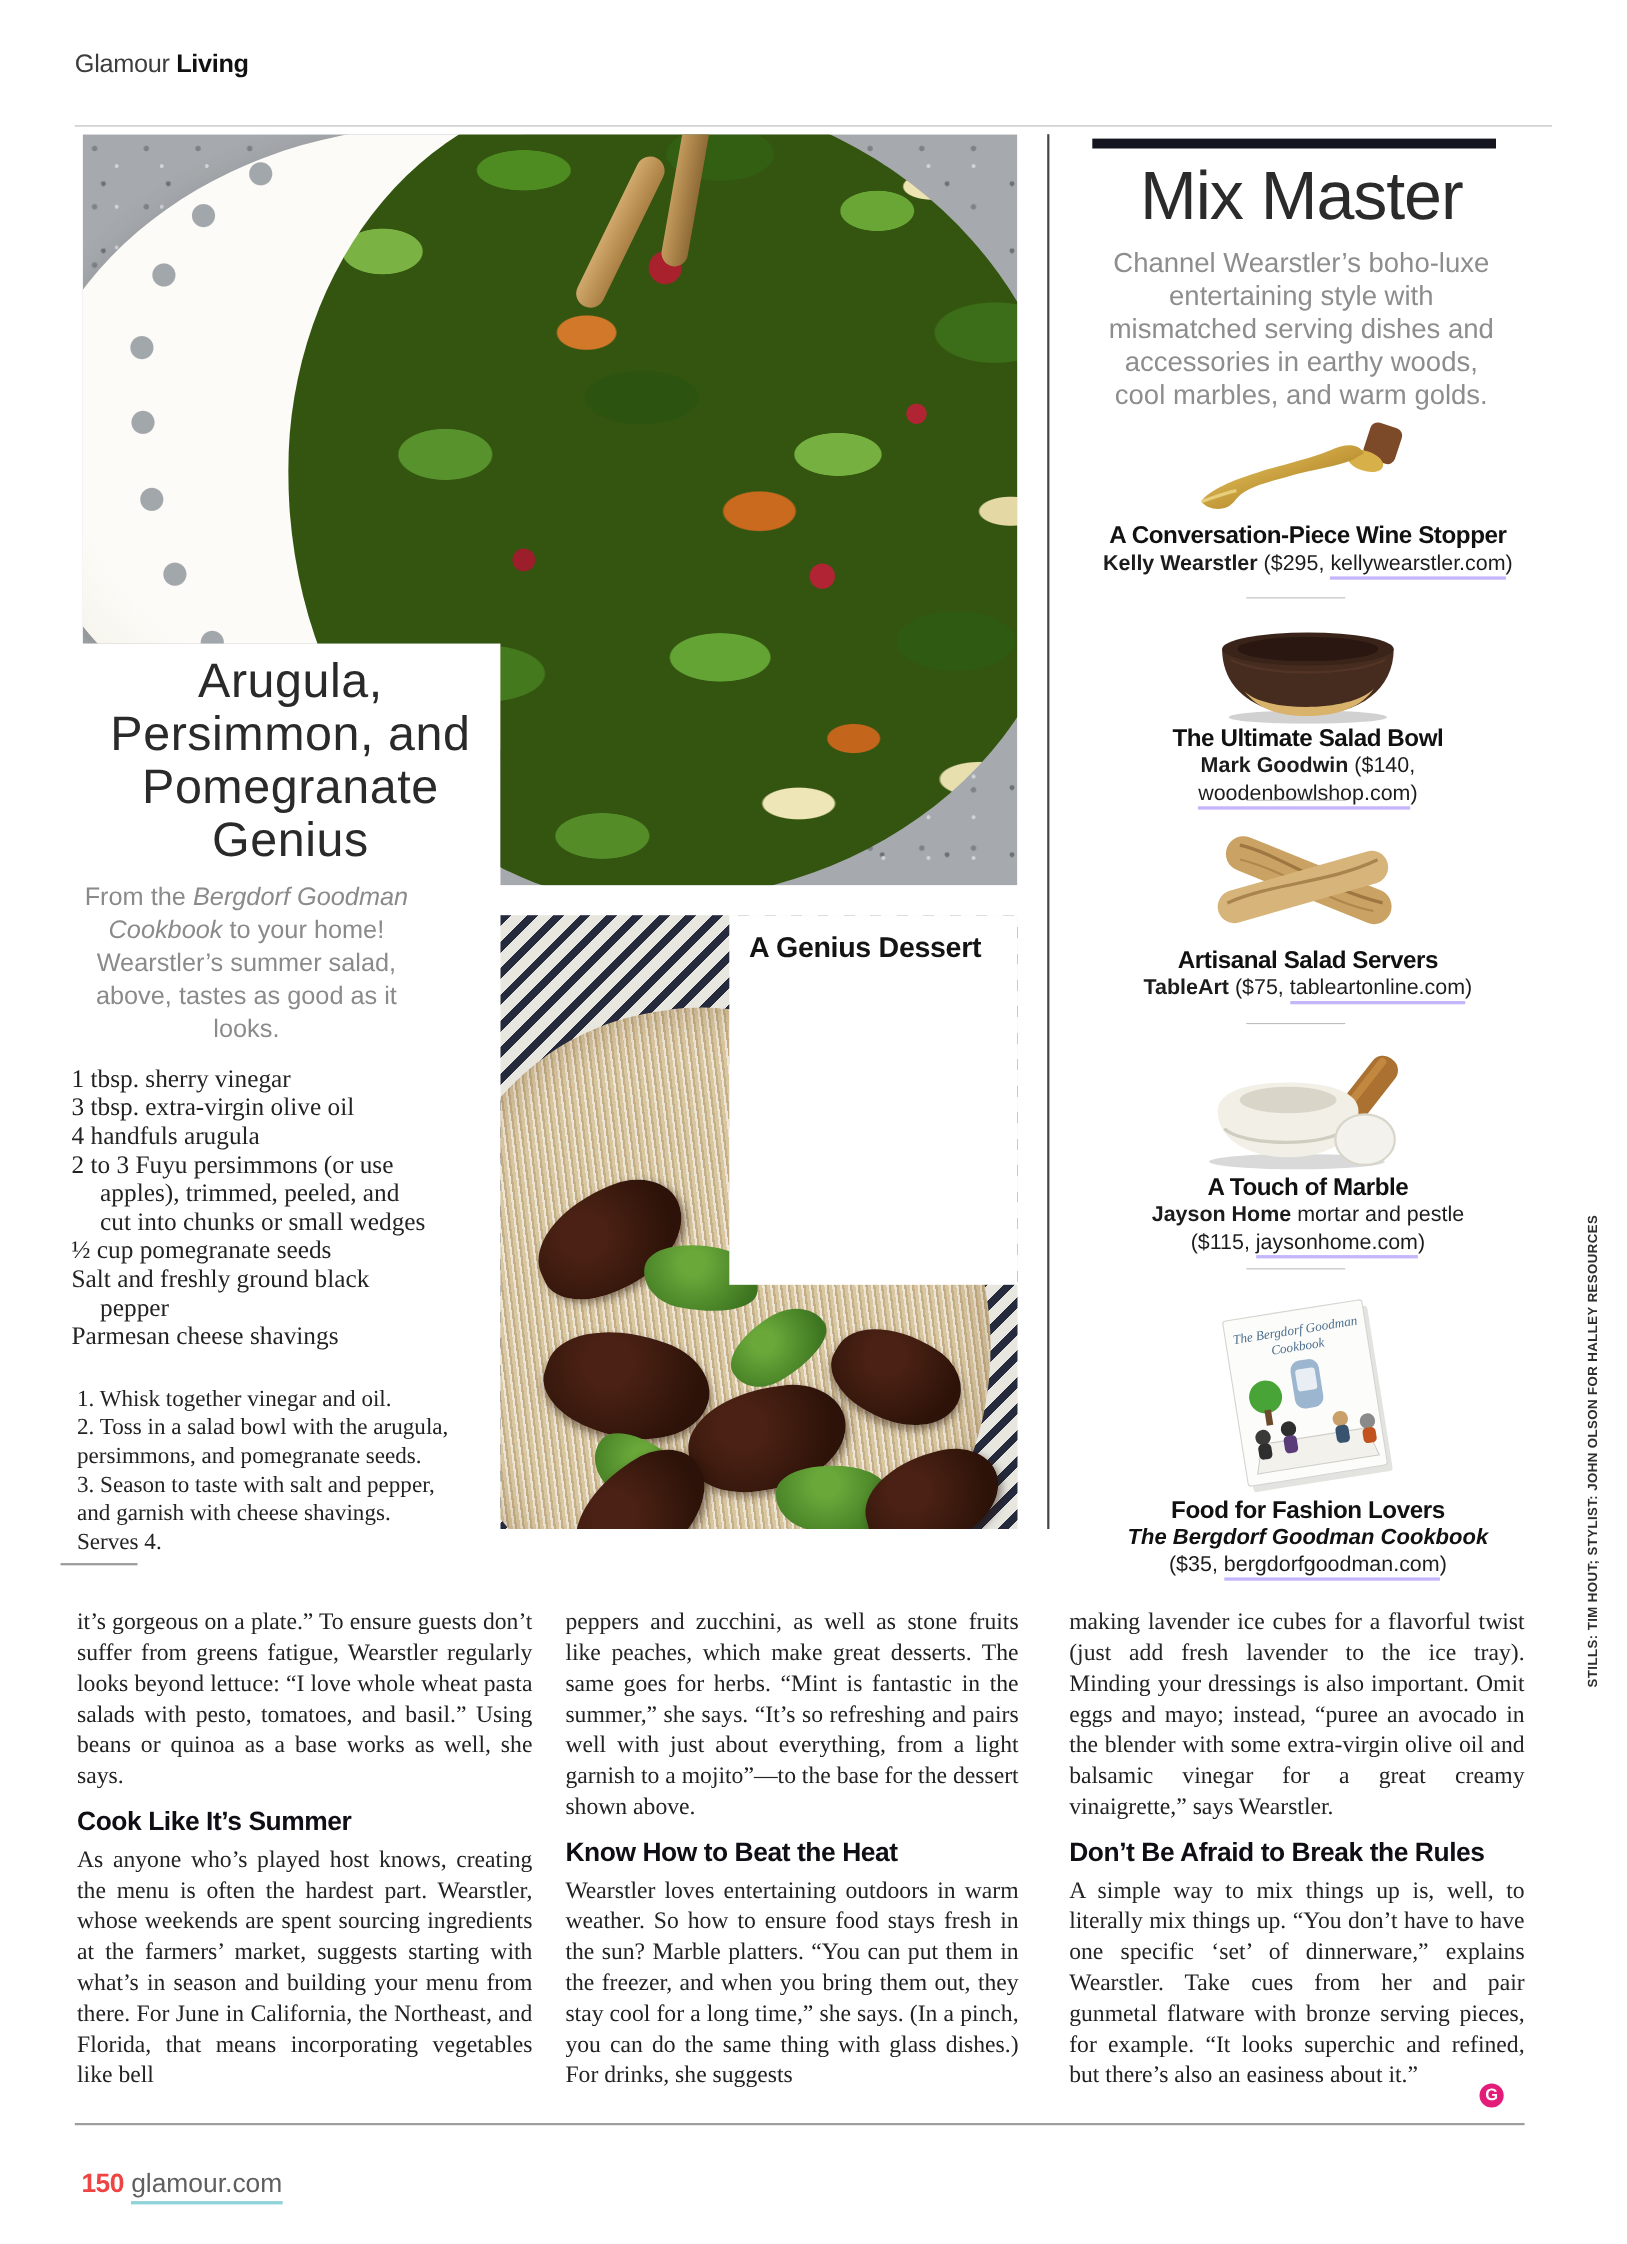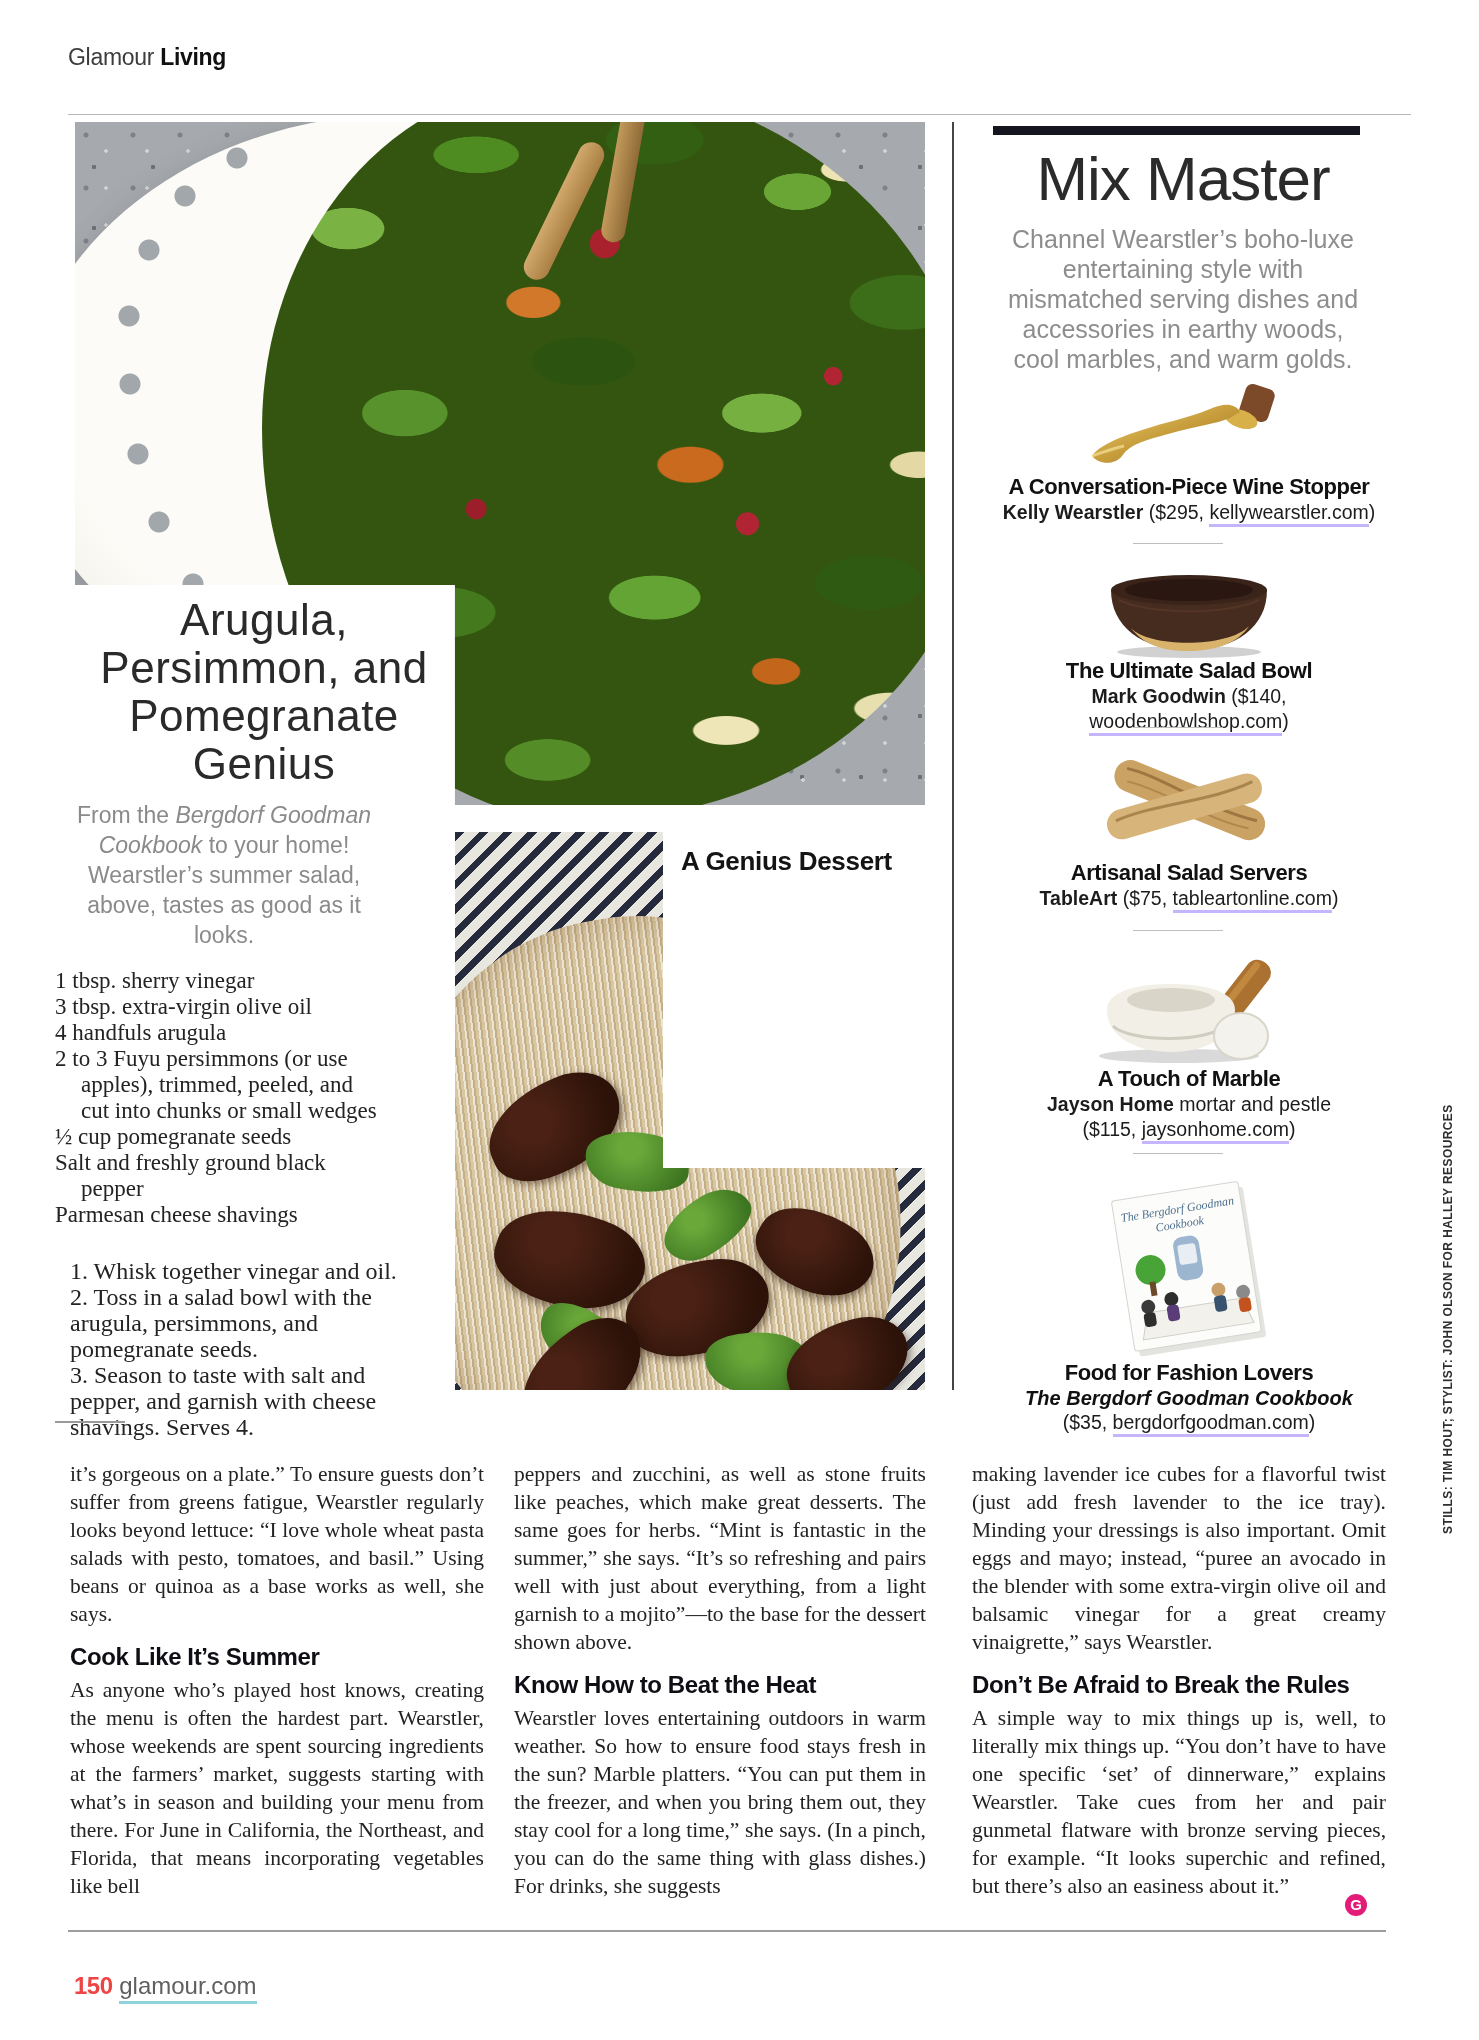--- a/index.html
+++ b/index.html
@@ -68,23 +68,23 @@
   .spoon1{left:56%;top:2%;width:26px;height:150px;background:linear-gradient(90deg,#d2a96c,#a97f43);transform:rotate(26deg);}
   .spoon2{left:63%;top:-2%;width:24px;height:135px;background:linear-gradient(90deg,#c39a5c,#8f6a36);transform:rotate(10deg);}
   
   .r-title{left:68px;top:596px;width:392px;text-align:center;color:#2a2a2a;
      font-weight:100;font-size:44px;line-height:48px;letter-spacing:.5px;}
   .r-dek{left:74px;top:800px;width:300px;text-align:center;color:#8a8a8a;
      font-weight:100;font-size:23px;line-height:30px;}
   .r-dek i{font-style:italic;}
   
   .serif{font-family:"Liberation Serif","DejaVu Serif",serif;color:#232323;}
-  .ingredients{left:55px;top:968px;width:330px;font-size:23px;line-height:26px;}
+  .ingredients{left:65px;top:968px;width:330px;font-size:23px;line-height:26px;}
   .ingredients .ind{padding-left:26px;}
-  .steps{left:70px;top:1258px;width:340px;font-size:24px;line-height:26px;}
+  .steps{left:70px;top:1258px;width:340px;font-size:21px;line-height:26px;}
   .steps p{margin:0;}
   
   .choc-photo{left:455px;top:832px;width:470px;height:558px;overflow:hidden;
      background:repeating-linear-gradient(135deg,#252a3c 0 7px,#e7e7e0 7px 17px);}
   .cplate{position:absolute;left:-14%;top:15%;width:108%;height:102%;
      border-radius:50% 50% 48% 52%;transform:rotate(-10deg);
      background-color:#d9c7a2;
      background-image:repeating-linear-gradient(93deg,rgba(255,255,255,.55) 0 2px,rgba(141,110,66,.28) 2px 4px,rgba(0,0,0,0) 4px 7px);
      box-shadow:inset 0 0 40px rgba(120,90,50,.35);}
   .leaf{position:absolute;}

